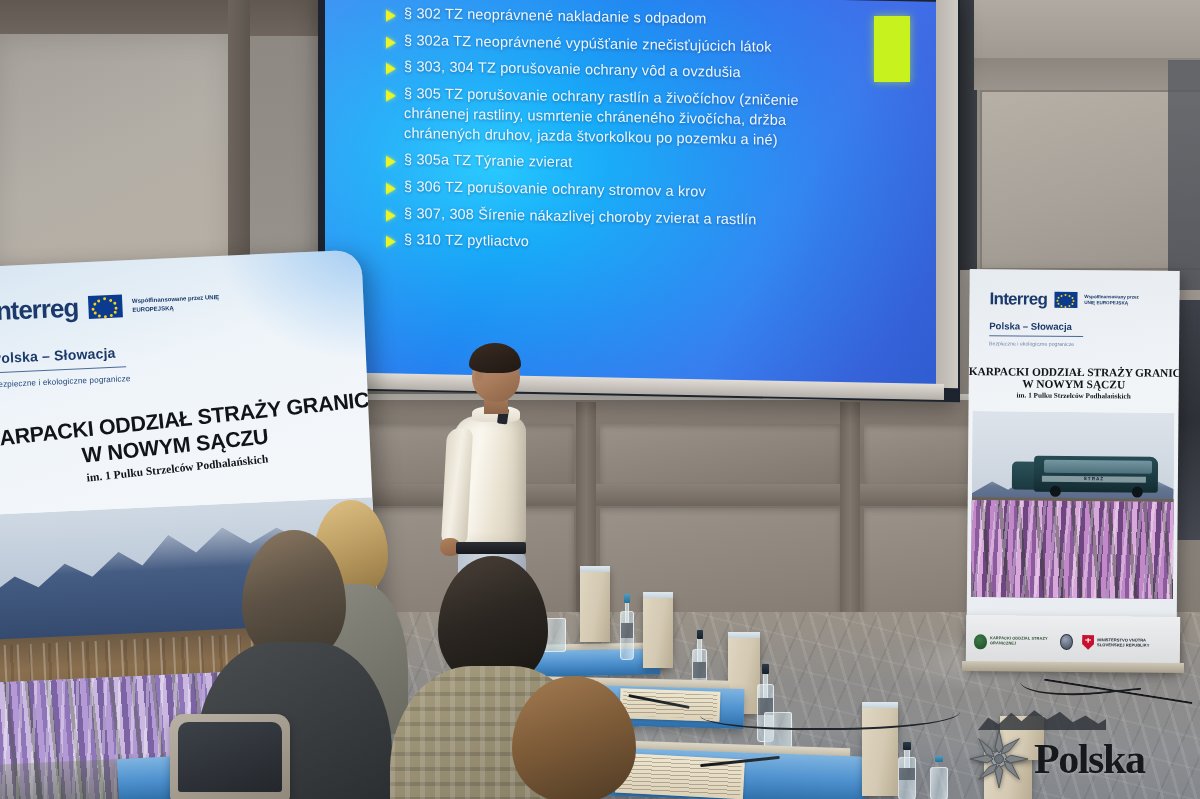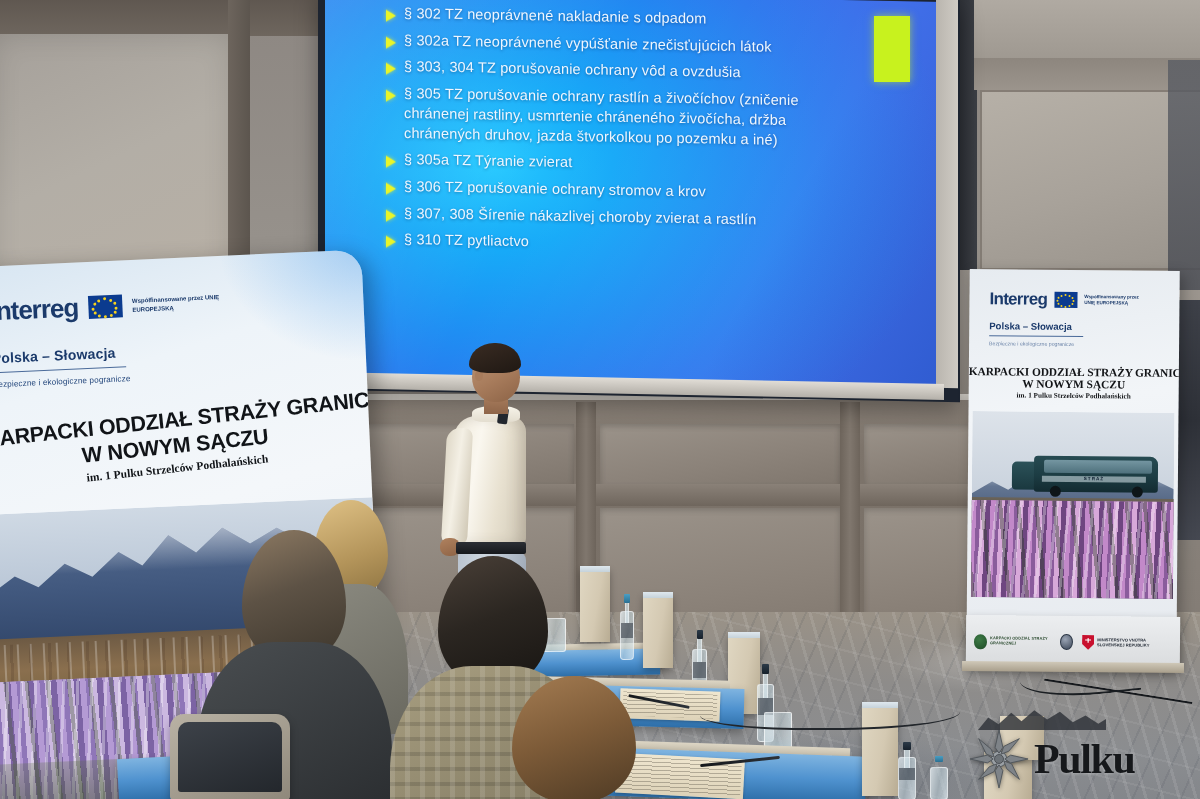--- a/index.html
+++ b/index.html
@@ -876,17 +876,17 @@
           <path d="M32 62 L28 44 L32 38 L36 44 Z"></path>
           <path d="M2 32 L20 28 L26 32 L20 36 Z"></path>
           <path d="M53 11 L42 24 L34 27 L37 19 Z"></path>
           <path d="M53 53 L40 42 L37 34 L45 37 Z"></path>
           <path d="M11 53 L22 40 L30 37 L27 45 Z"></path>
           <path d="M11 11 L24 22 L27 30 L19 27 Z"></path>
         </g>
         <circle cx="32" cy="32" r="4.6" fill="#6d7378" stroke="#4b5055"></circle>
       </svg>
     </span>
-    <span class="wm-text">Pulku</span>
+    <span class="wm-text">Polska</span>
     <span class="wm-mtn"></span>
   </div>
 
 </div>
 
 </body></html>

